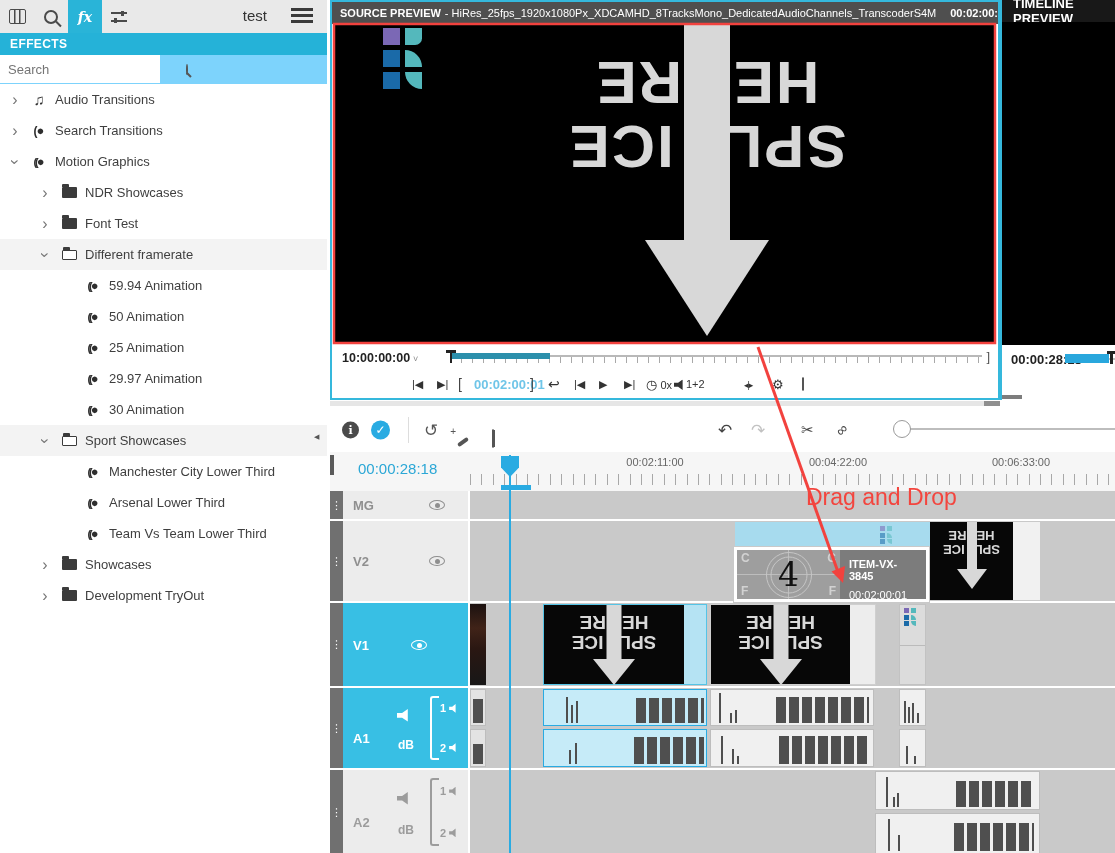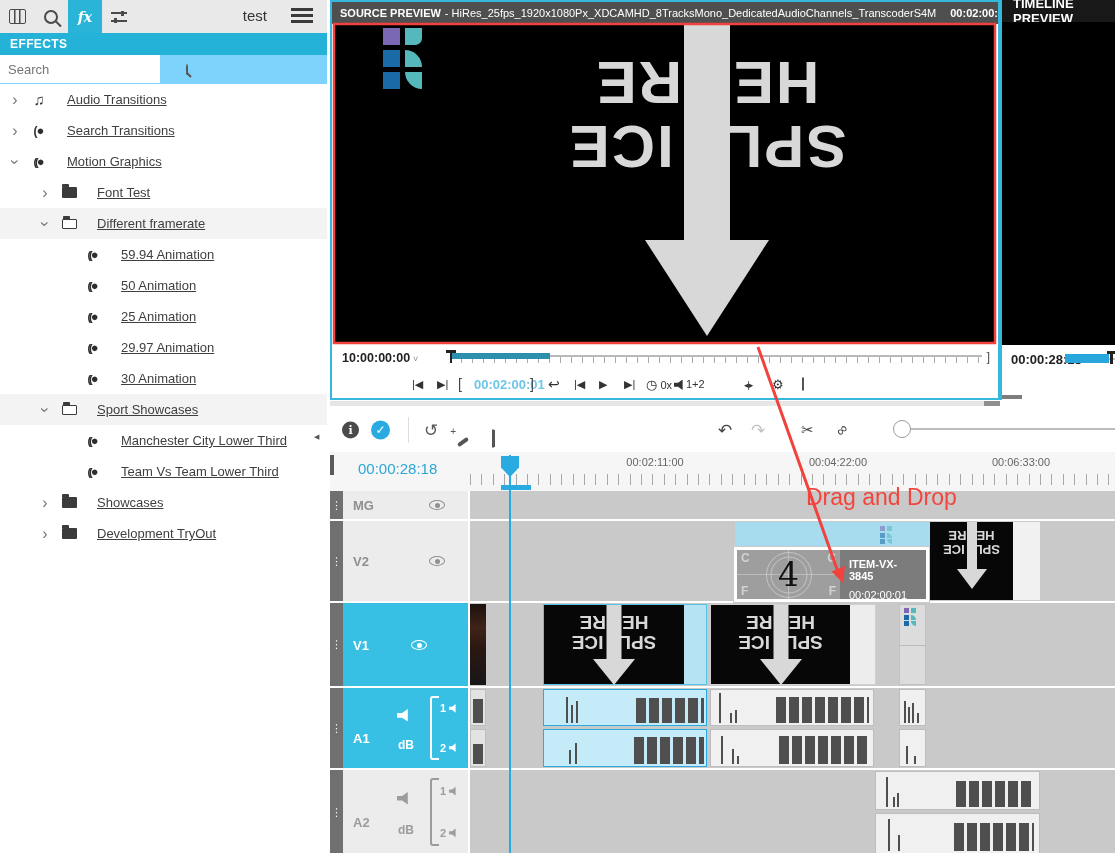--- a/index.html
+++ b/index.html
@@ -42,21 +42,21 @@
   .ticon{width:26px;display:flex;align-items:center;justify-content:center;margin-right:3px;color:#2e2e2e;}
   .ic-note::before{content:"♫";font-size:15px;}
   .ic-vt::before{content:"(";font-weight:bold;font-size:12px;margin-right:-1px;color:#2e2e2e;}
   .ic-vt::after{content:"●";font-size:13px;}
   .ic-anim::before{content:"((";font-weight:bold;letter-spacing:-2px;font-size:11px;margin-right:0px;color:#2e2e2e;}
   .ic-anim::after{content:"●";font-size:13px;}
   .fold{position:relative;display:inline-block;width:15px;height:11px;background:#3b3b3b;border-radius:1px;}
   .fold::before{content:"";position:absolute;top:-3px;left:0;width:7px;height:3px;background:#3b3b3b;border-radius:1px 1px 0 0;}
   .fold.open{background:#fff;border:1.6px solid #3b3b3b;width:13px;height:8px;}
   .fold.open::before{top:-4px;}
-  .tlabel{margin-left:12px;text-decoration:underline;}
+  .tlabel{margin-left:0;}
 
   
   #source-panel{position:absolute;left:330px;top:0;width:670px;height:400px;border:2px solid #35b8dc;box-sizing:border-box;background:#fff;}
   .pv-header{height:22px;background:#4f4f4f;color:#fff;font-size:11px;display:flex;align-items:center;padding:0 8px;box-sizing:border-box;white-space:nowrap;overflow:hidden;}
   .pv-header b{margin-right:4px;}
   .pv-header .tc{margin-left:14px;font-weight:bold;}
   #source-video{position:absolute;left:2px;top:22px;width:662px;height:320px;background:#000;overflow:hidden;}
   .logo{position:absolute;display:grid;grid-template-columns:17px 17px;grid-auto-rows:17px;gap:5px;}
   .logo i{display:block;}
   .lg-purple{background:#7b68b5;}
@@ -257,20 +257,27 @@
       <div class="trow lv0">
         <span class="chev down"></span>
         <span class="ticon ic-anim"></span>
         <span class="tlabel">Motion Graphics</span>
       </div>
       <div class="trow lv1">
         <span class="chev right"></span>
         <span class="ticon">
             <i class="fold"></i>
           </span>
+        <span class="tlabel">NDR Showcases</span>
+      </div>
+      <div class="trow lv1">
+        <span class="chev right"></span>
+        <span class="ticon">
+            <i class="fold"></i>
+          </span>
         <span class="tlabel">Font Test</span>
       </div>
       <div class="trow lv1 hl">
         <span class="chev down"></span>
         <span class="ticon">
             <i class="fold open"></i>
           </span>
         <span class="tlabel">Different framerate</span>
       </div>
       <div class="trow lv2">
@@ -296,20 +303,24 @@
       <div class="trow lv1 hl">
         <span class="chev down"></span>
         <span class="ticon">
             <i class="fold open"></i>
           </span>
         <span class="tlabel">Sport Showcases</span>
       </div>
       <div class="trow lv2">
         <span class="ticon ic-anim"></span>
         <span class="tlabel">Manchester City Lower Third</span>
+      </div>
+      <div class="trow lv2">
+        <span class="ticon ic-anim"></span>
+        <span class="tlabel">Arsenal Lower Third</span>
       </div>
       <div class="trow lv2">
         <span class="ticon ic-anim"></span>
         <span class="tlabel">Team Vs Team Lower Third</span>
       </div>
       <div class="trow lv1">
         <span class="chev right"></span>
         <span class="ticon">
             <i class="fold"></i>
           </span>

